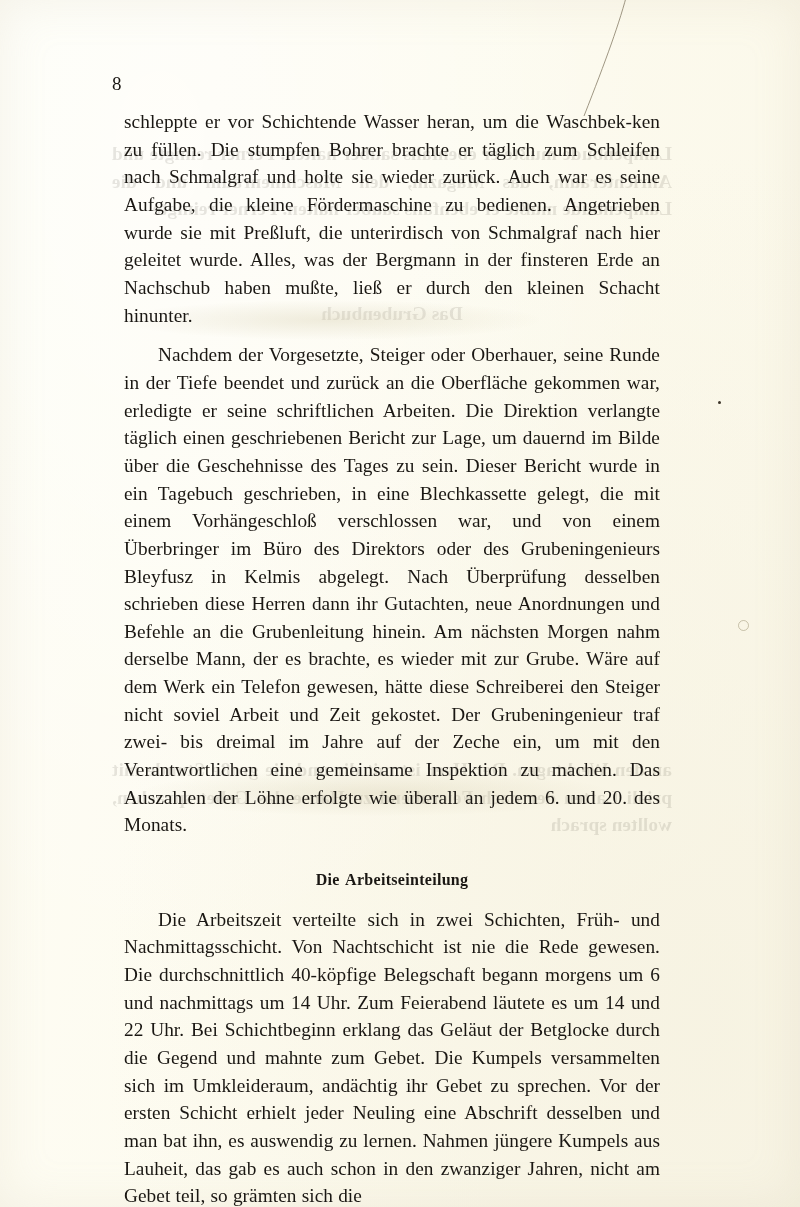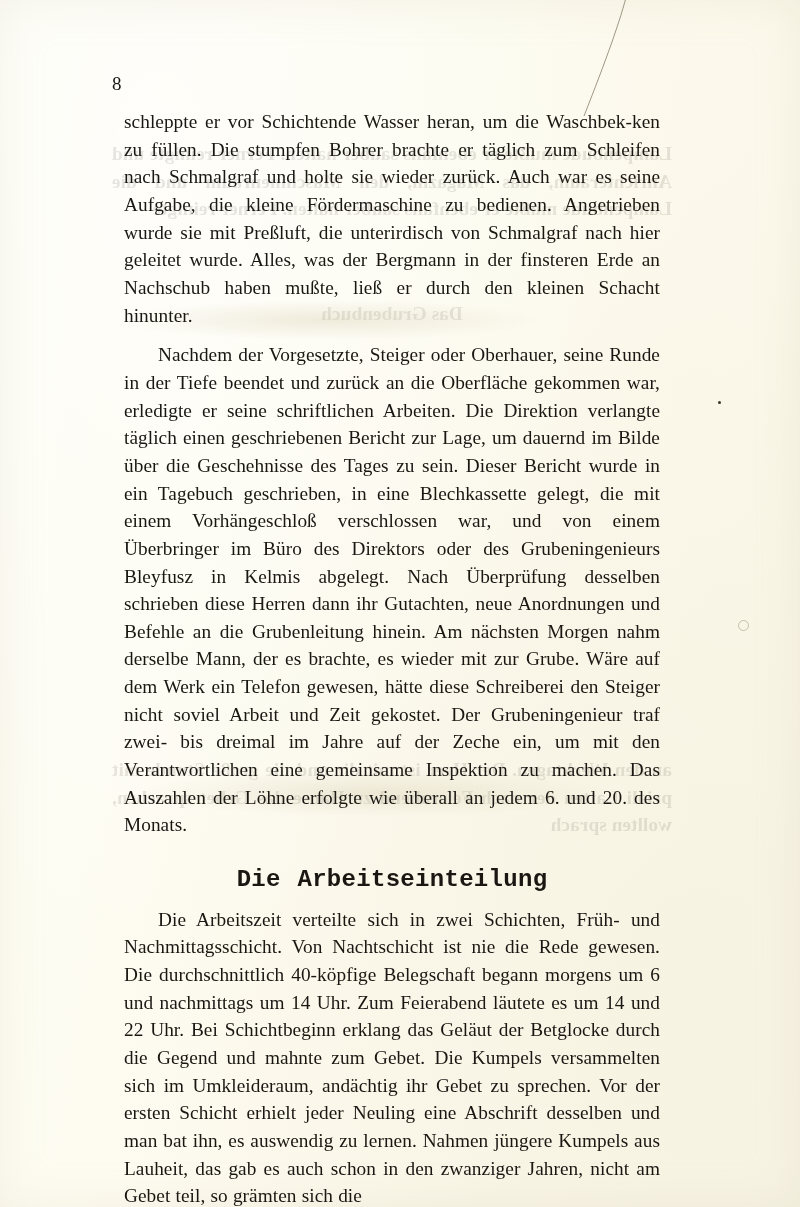--- a/index.html
+++ b/index.html
@@ -95,27 +95,26 @@
     display: inline-block;
     width: 34px;
   }
 
   .para + .para {
     margin-top: 0;
   }
 
   .section-heading {
     margin: 27px 0 4px 0;
-    font-size: 24px;
+    font-size: 16px;
     line-height: 27.65px;
     font-weight: bold;
     text-align: center;
     letter-spacing: 0.3px;
     word-spacing: 2px;
-    font-family: Liberation Mono, monospace;
   }
 
   
   .scan-curve {
     position: absolute;
     z-index: 2;
     pointer-events: none;
     left: 560px;
     top: -6px;
     width: 130px;

